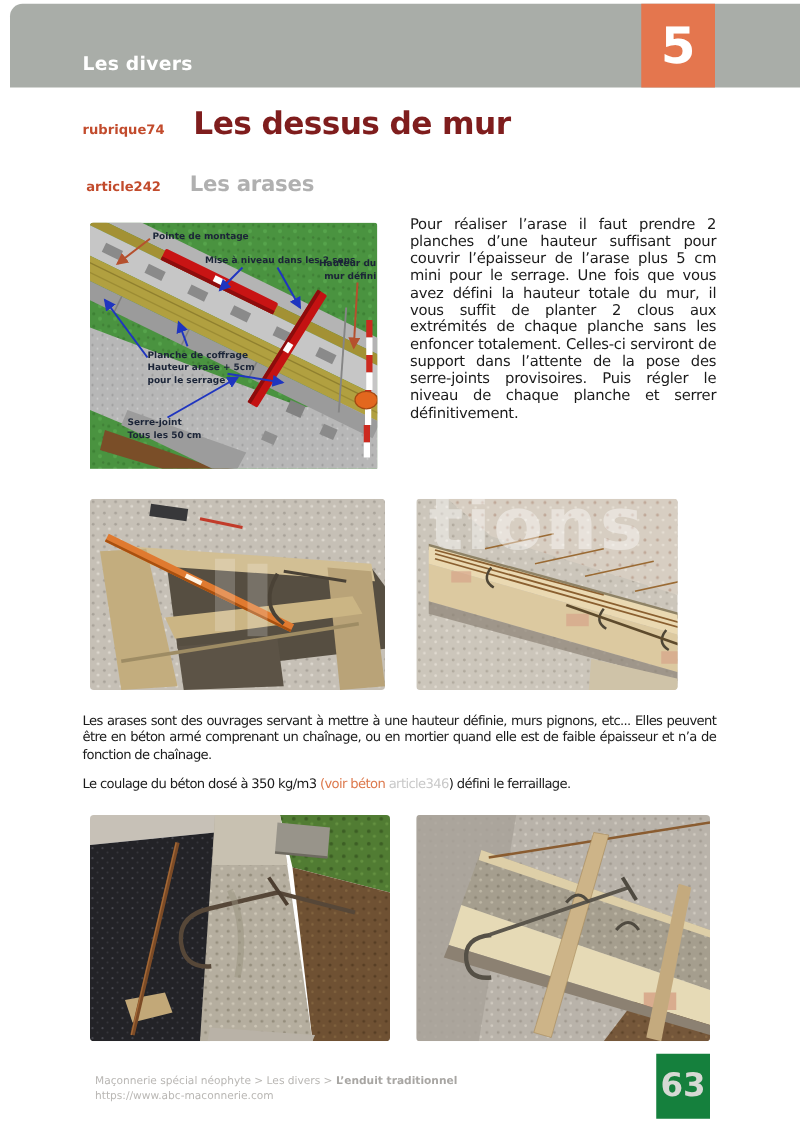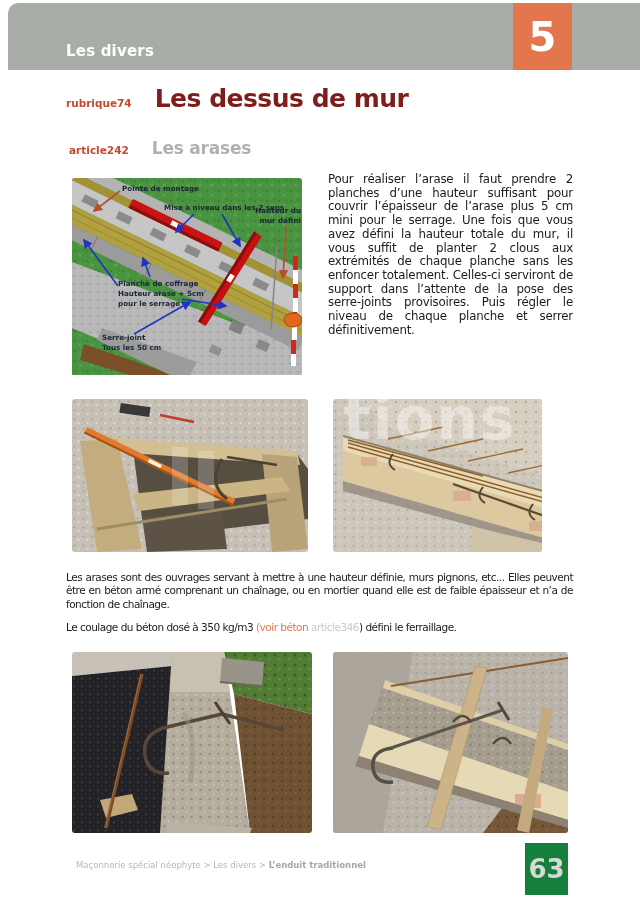--- a/index.html
+++ b/index.html
@@ -341,18 +341,19 @@
       <line x1="165" y1="50" x2="176" y2="68" stroke="#4f4a40" stroke-width="3"></line>
       <path d="M120,70 q10,-12 18,0" stroke="#4f4a40" stroke-width="2.5" fill="none"></path>
       <path d="M160,92 q10,-12 18,0" stroke="#4f4a40" stroke-width="2.5" fill="none"></path>
     </svg>
   </figure>
 
   <div class="footer-text">
     <div>
       <span>Maçonnerie spécial néophyte &gt; Les divers &gt; </span><b>L’enduit traditionnel</b>
     </div>
+    <div>https://www.abc-maconnerie.com</div>
   </div>
   <div class="page-num">
     <span>63</span>
   </div>
 
 </div>
 
 </body></html>

